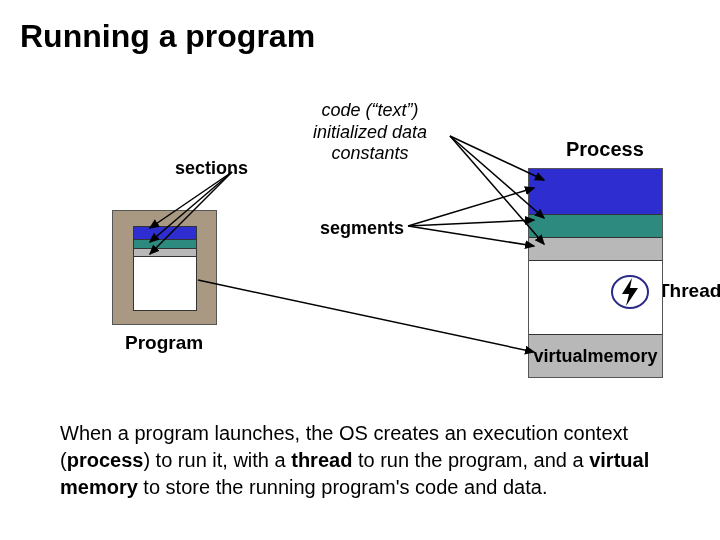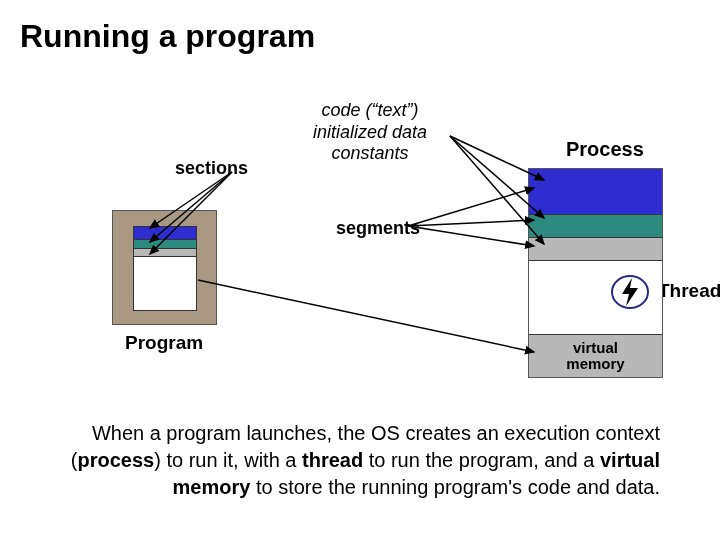--- a/index.html
+++ b/index.html
@@ -89,60 +89,59 @@
 
   
   .body-text {
     position: absolute;
     left: 60px;
     top: 420px;
     width: 600px;
     font-size: 20px;
     line-height: 1.35;
     color: #000;
-    text-align: right;
   }
   .body-text b { font-weight: bold; }
 </style>
 </head>
 <body>
 
 <div class="title">Running a program</div>
 
 <div class="label center" style="left:290px; top:100px; width:160px; line-height:1.2;font-style:italic;">
   <div>code (“text”)</div>
   <div>initialized data</div>
   <div>constants</div>
 </div>
 
 <div class="label bold" style="left:155px; top:158px;margin-left:20px;">sections</div>
 
 <div class="label bold" style="left:566px; top:138px; font-size:20px;">Process</div>
 
-<div class="label bold" style="left:336px; top:218px;">segments</div>
+<div class="label bold" style="left:320px; top:218px;">segments</div>
 
 <div class="label bold" style="left:658px; top:280px; font-size:19px;">Thread</div>
 
 <div class="label bold" style="left:125px; top:332px; font-size:19px;">Program</div>
 
 <div class="program-box">
   <div class="program-inner">
     <div class="program-band" style="height:16%; background:#2e2ed0;"></div>
     <div class="program-band" style="height:10%; background:#2d8a7e;"></div>
     <div class="program-band" style="height:10%; background:#b8b8b8;"></div>
     <div class="program-band" style="height:64%; background:#ffffff;"></div>
   </div>
 </div>
 
 <div class="process-box">
   <div class="process-band" style="height:22%; background:#2e2ed0;"></div>
   <div class="process-band" style="height:11%; background:#2d8a7e;"></div>
   <div class="process-band" style="height:11%; background:#b8b8b8;"></div>
   <div class="process-band" style="height:36%; background:#ffffff;"></div>
-  <div class="process-band" style="height:20%; background:#b8b8b8; display:flex; flex-direction:column; align-items:center; justify-content:center; font-weight:bold; font-size:15px; line-height:1.05;">
+  <div class="process-band" style="height:20%; background:#b8b8b8; display:flex; flex-direction:row; align-items:center; justify-content:center; font-weight:bold; font-size:18px; line-height:1.05;">
     <span>virtual</span>
     <span>memory</span>
   </div>
 </div>
 
 <div class="bolt">
   <svg viewBox="0 0 40 40">
     <ellipse cx="20" cy="20" rx="18" ry="16" fill="#fff" stroke="#2a2a88" stroke-width="2"></ellipse>
     <path d="M22 6 L12 22 L19 22 L16 34 L28 16 L20 16 Z" fill="#000"></path>
   </svg>

